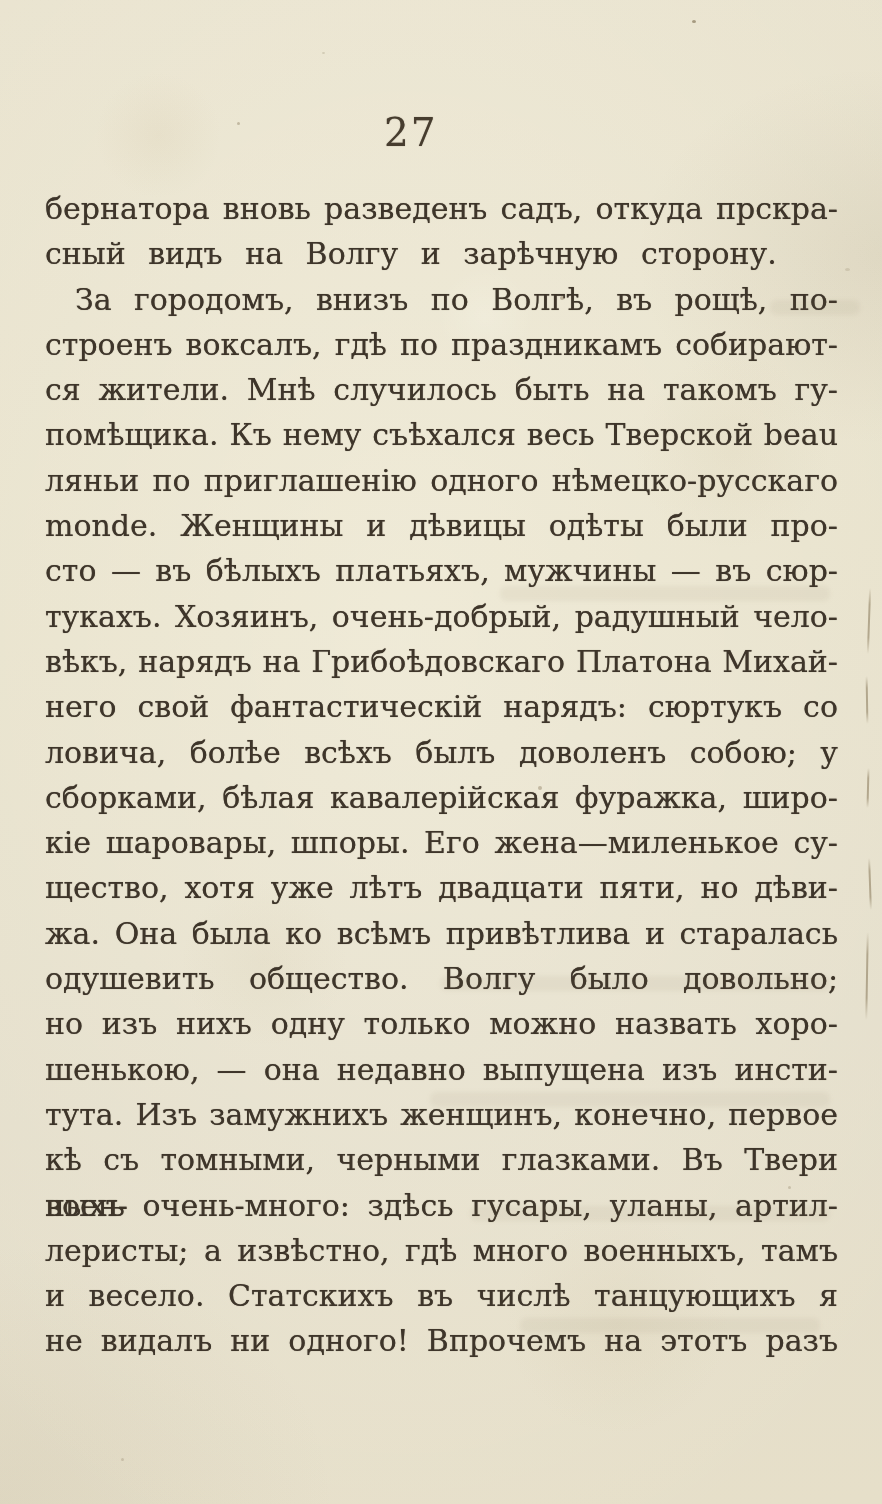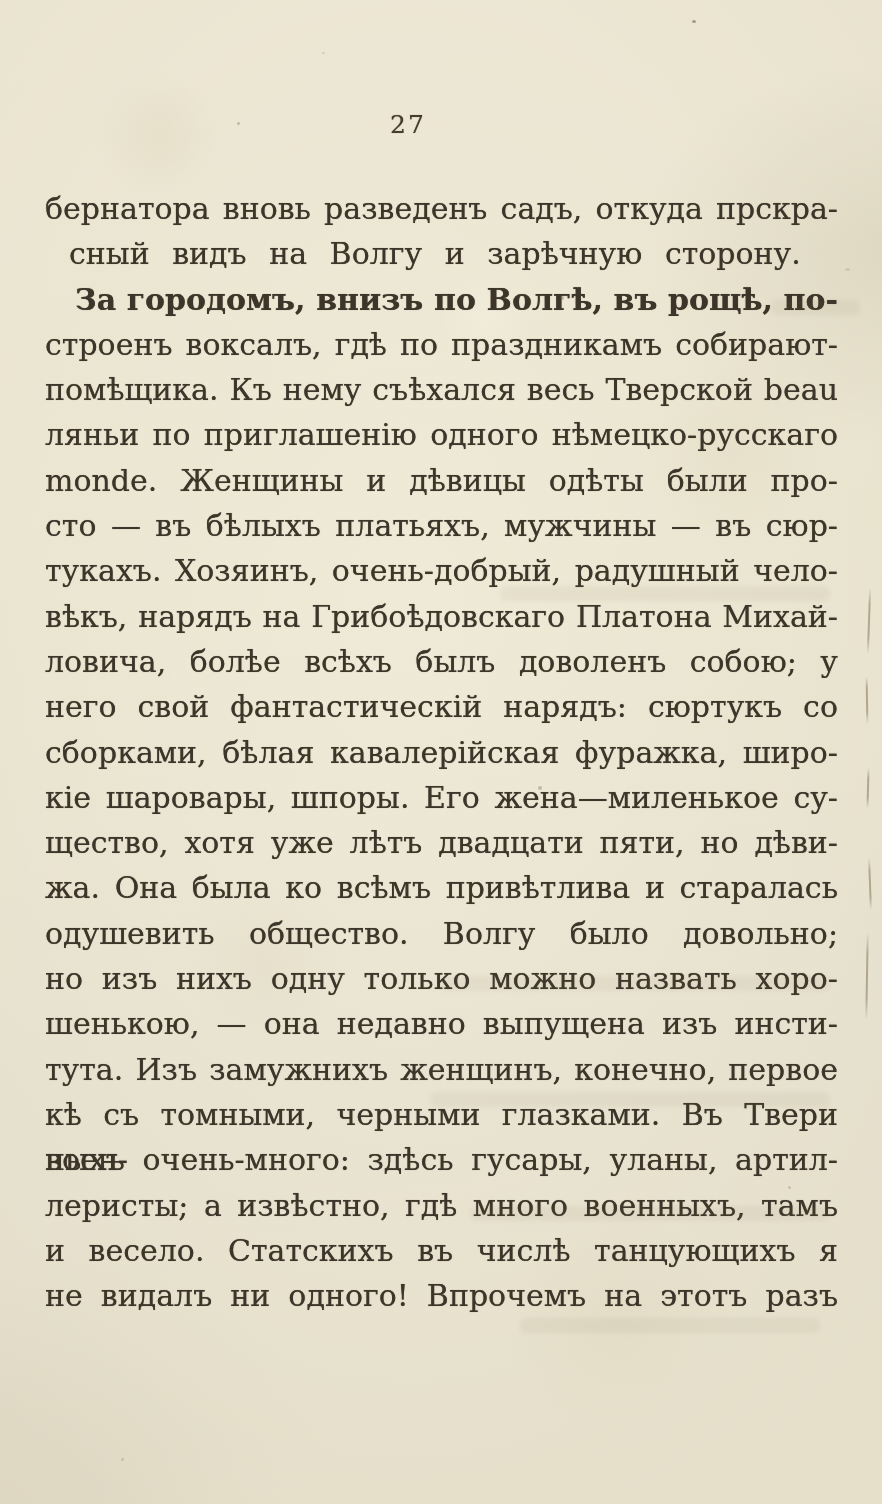--- a/index.html
+++ b/index.html
@@ -32,21 +32,21 @@
       radial-gradient(circle 160px at 70% 88%, rgba(190,172,130,0.09), rgba(0,0,0,0) 70%),
       radial-gradient(circle 70px at 55% 21%, rgba(255,255,245,0.18), rgba(0,0,0,0) 70%);
     pointer-events: none;
   }
   .folio {
     position: absolute;
     top: 110px;
     left: 384px;
     width: 48px;
     text-align: center;
-    font-size: 25px;
+    font-size: 39px;
     letter-spacing: 2px;
     color: #473d2f;
     text-shadow: 0 0 1px rgba(70,61,47,0.55);
   }
   .text-block {
     position: absolute;
     top: 186px;
     left: 45px;
     width: 793px;
   }
@@ -57,25 +57,23 @@
     white-space: normal;
     text-align: justify;
     text-align-last: justify;
     text-shadow: 0 0 0.7px rgba(62,53,42,0.75);
     overflow: visible;
   }
   .line.loose {
     text-align: center;
     text-align-last: left;
     word-spacing: 13px;
-    margin-left: 24px;
   }
   .line.indent {
     text-indent: 30px;
-    font-weight: bold;
   }
   
   .speck {
     position: absolute;
     border-radius: 50%;
     background: rgba(110,92,62,0.55);
     pointer-events: none;
   }
   .speck.s1 { left: 692px; top: 20px;  width: 4px; height: 3px; }
   .speck.s2 { left: 237px; top: 122px; width: 3px; height: 3px; opacity: .6; }
@@ -119,28 +117,29 @@
 
 <div class="scan">
 
   <div class="folio">27</div>
 
   <div class="text-block">
       <div class="line">бернатора вновь разведенъ садъ, откуда прскра-</div>
       <div class="line loose">сный видъ на Волгу и зарѣчную сторону.</div>
       <div class="line indent">За городомъ, внизъ по Волгѣ, въ рощѣ, по-</div>
       <div class="line">строенъ воксалъ, гдѣ по праздникамъ собирают-</div>
+      <div class="line">ся жители. Мнѣ случилось быть на такомъ гу-</div>
       <div class="line">помѣщика. Къ нему съѣхался весь Тверской beau</div>
       <div class="line">ляньи по приглашенію одного нѣмецко-русскаго</div>
       <div class="line">monde. Женщины и дѣвицы одѣты были про-</div>
       <div class="line">сто — въ бѣлыхъ платьяхъ, мужчины — въ сюр-</div>
       <div class="line">тукахъ. Хозяинъ, очень-добрый, радушный чело-</div>
       <div class="line">вѣкъ, нарядъ на Грибоѣдовскаго Платона Михай-</div>
+      <div class="line">него свой фантастическій нарядъ: сюртукъ со</div>
       <div class="line">ловича, болѣе всѣхъ былъ доволенъ собою; у</div>
-      <div class="line">него свой фантастическій нарядъ: сюртукъ со</div>
       <div class="line">сборками, бѣлая кавалерійская фуражка, широ-</div>
       <div class="line">кіе шаровары, шпоры. Его жена—миленькое су-</div>
       <div class="line">щество, хотя уже лѣтъ двадцати пяти, но дѣви-</div>
       <div class="line">жа. Она была ко всѣмъ привѣтлива и старалась</div>
       <div class="line">одушевить общество. Волгу было довольно;</div>
       <div class="line">но изъ нихъ одну только можно назвать хоро-</div>
       <div class="line">шенькою, — она недавно выпущена изъ инсти-</div>
       <div class="line">тута. Изъ замужнихъ женщинъ, конечно, первое</div>
       <div class="line">кѣ съ томными, черными глазками. Въ Твери воен-</div>
       <div class="line">ныхъ очень-много: здѣсь гусары, уланы, артил-</div>

